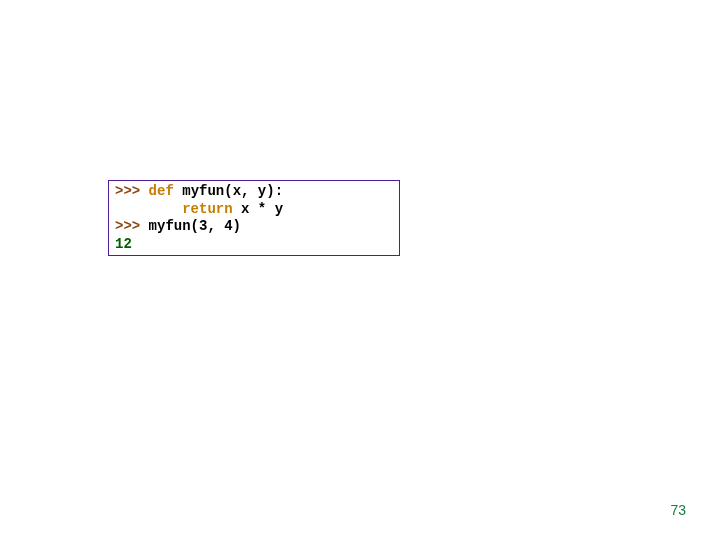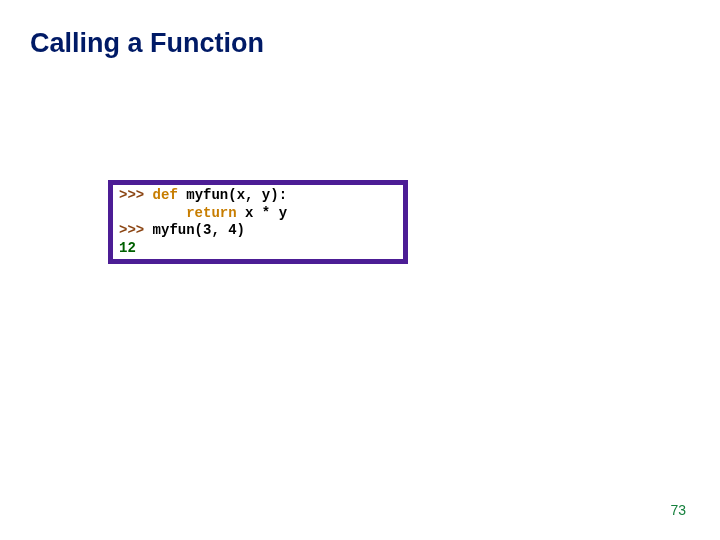--- a/index.html
+++ b/index.html
@@ -24,21 +24,21 @@
     left: 30px;
     font-size: 27px;
     font-weight: bold;
     color: #001a66;
   }
   .codebox {
     position: absolute;
     top: 180px;
     left: 108px;
     width: 278px;
-    border: 5px solid #4c1d95;
+    border: 1px solid #4c1d95;
     background: #ffffff;
     padding: 2px 6px 2px 6px;
     font-family: "Courier New", Courier, monospace;
     font-size: 14px;
     font-weight: bold;
     line-height: 1.25;
     white-space: pre;
     color: #000;
   }
   .prompt { color: #8b4513; } 
@@ -50,21 +50,20 @@
     right: 34px;
     font-size: 14px;
     color: #15803d;
   }
 </style>
 </head>
 <body>
 
 <div class="slide">
 
-  <div class="title">Calling a Function</div>
 
   <div class="codebox"><span class="prompt">&gt;&gt;&gt; </span><span class="kw">def</span><span> myfun(x, y):</span>
 <span>        </span><span class="kw">return</span><span> x * y</span>
 <span class="prompt">&gt;&gt;&gt; </span><span>myfun(3, 4)</span>
 <span class="result">12</span></div>
 
   <div class="pagenum">73</div>
 
 </div>
 

